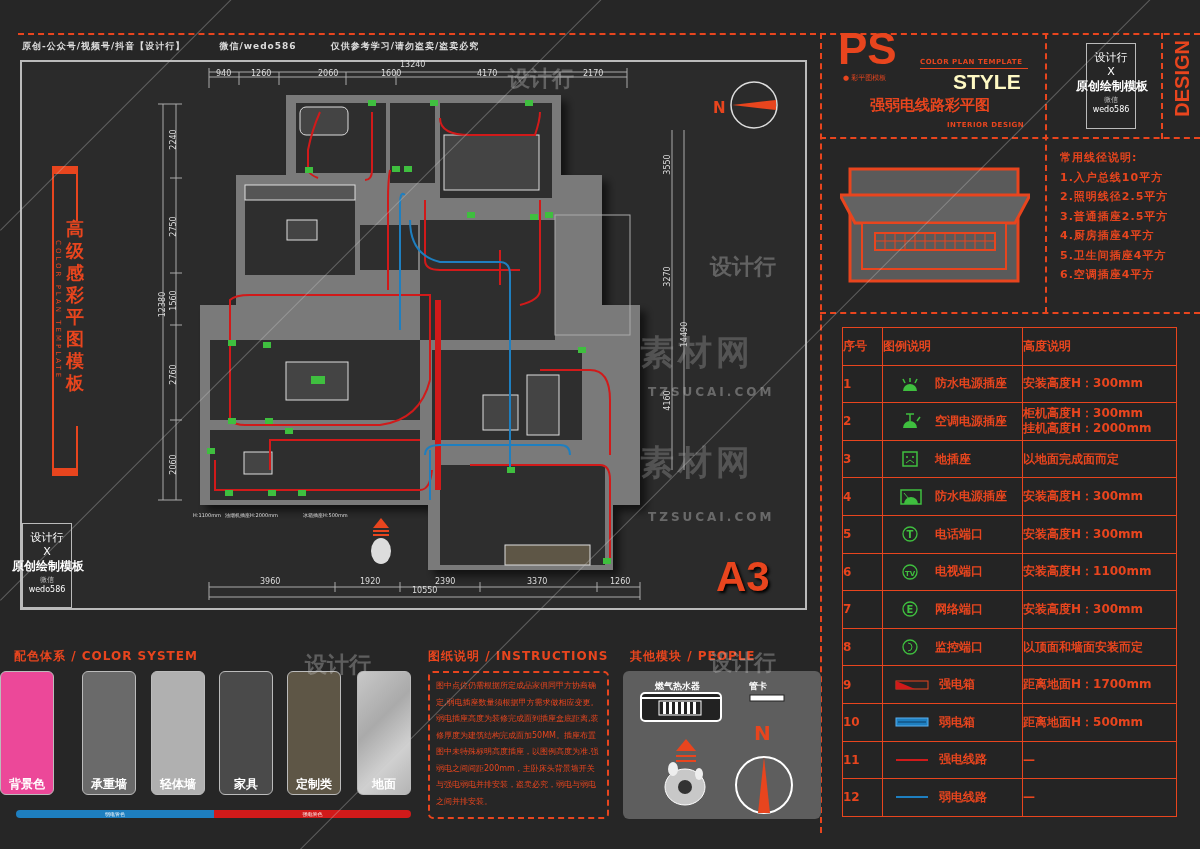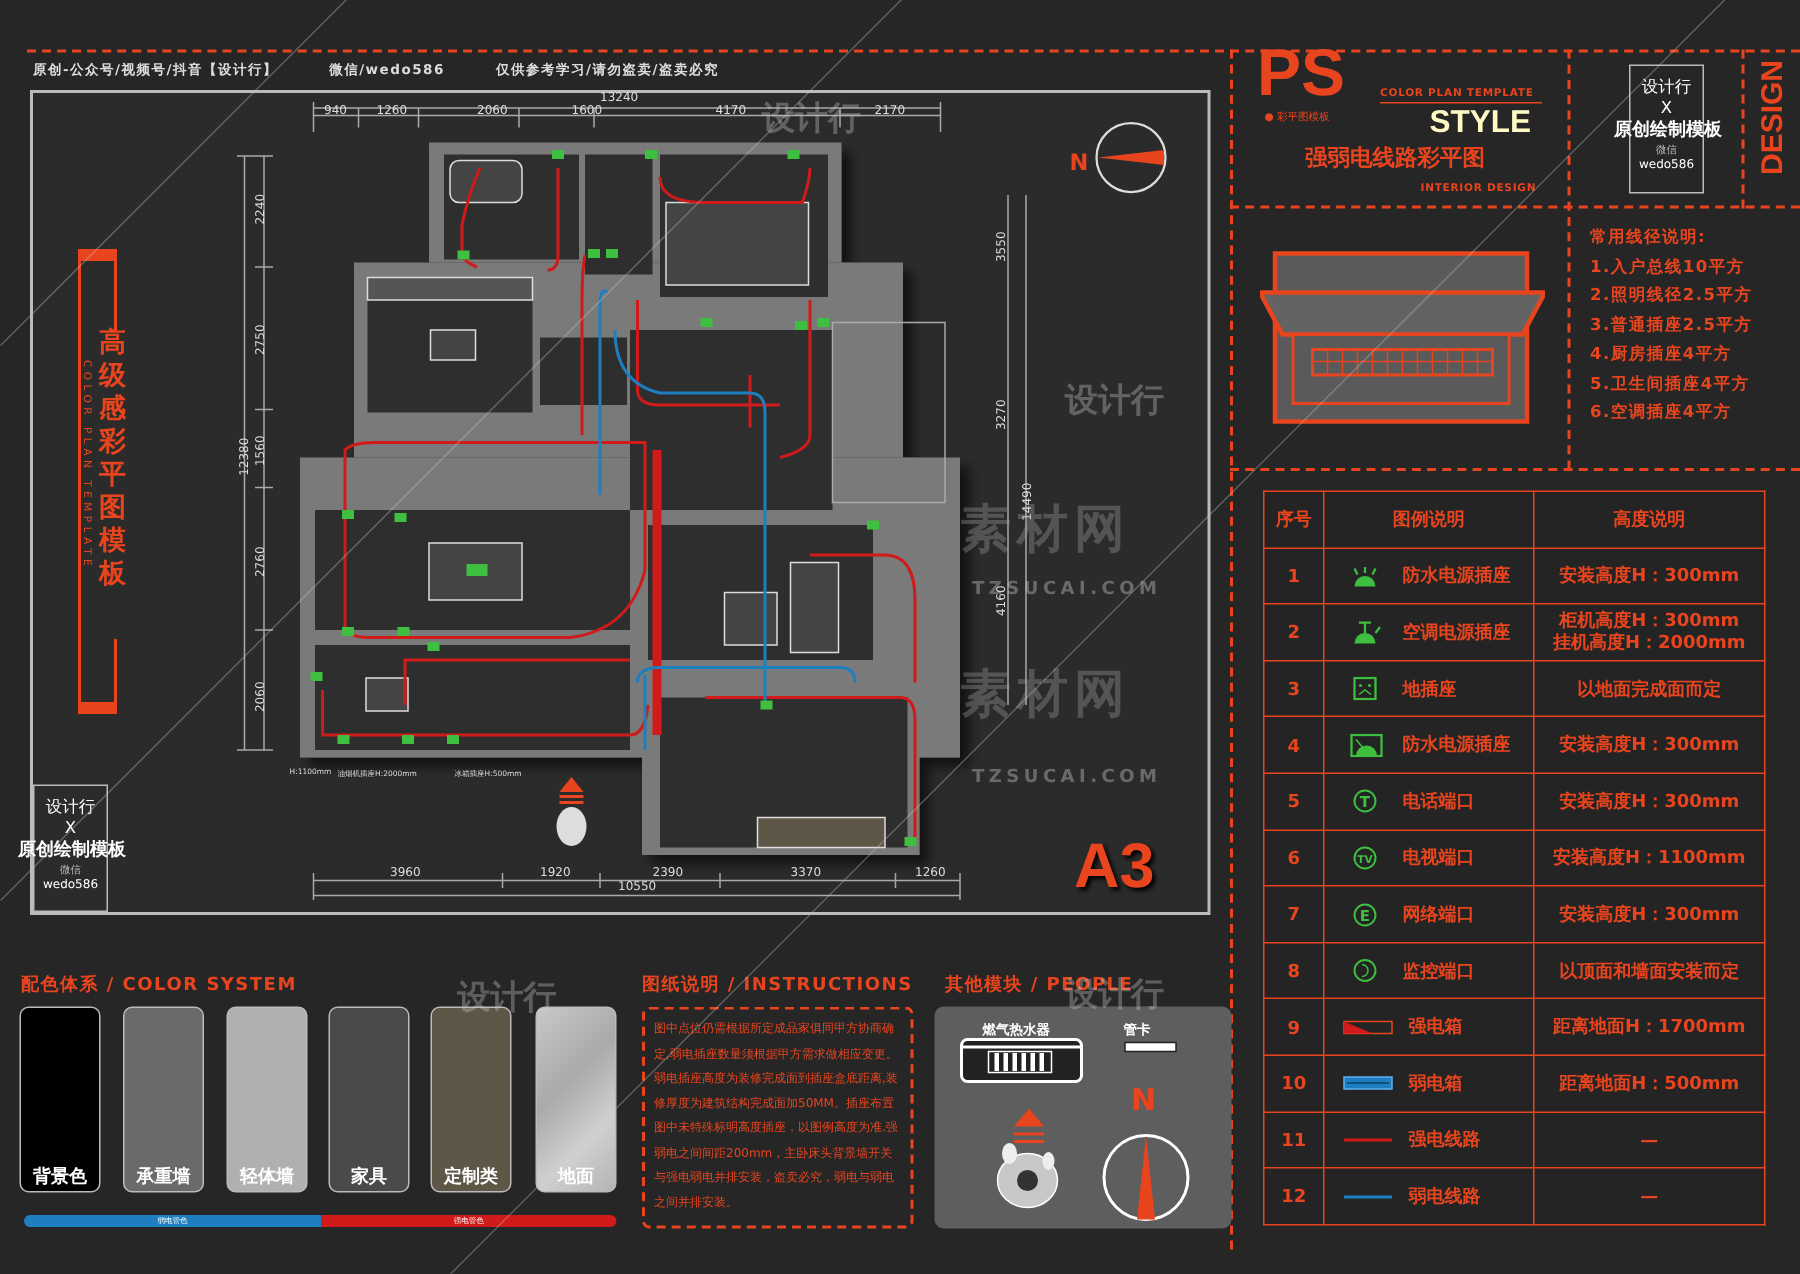--- a/index.html
+++ b/index.html
@@ -19,21 +19,21 @@
 .ps{position:absolute;left:838px;top:27px;font-size:44px;font-weight:900;color:#e8451e;font-family:"Liberation Sans",sans-serif;line-height:44px}
 .cpt{position:absolute;left:920px;top:58px;font-size:7px;color:#e8451e;font-weight:bold;letter-spacing:.5px}
 .style-t{position:absolute;left:953px;top:70px;font-size:21px;color:#fef9c3;font-weight:bold;font-family:Liberation Sans, sans-serif}
 .cn-title{position:absolute;left:870px;top:96px;font-size:15px;color:#e8451e;font-weight:bold}
 .id-t{position:absolute;left:947px;top:121px;font-size:7px;color:#e8451e;font-weight:bold;letter-spacing:.5px}
 .tpl-dot{position:absolute;left:843px;top:73px;font-size:7px;color:#e8451e}
 .design-v{position:absolute;left:1171px;top:40px;font-size:20px;color:#e8451e;font-weight:900;writing-mode:vertical-rl;transform:rotate(180deg);font-family:"Liberation Sans",sans-serif}
 .vdash{position:absolute;border-left:2px dashed #e8451e}
 .wire-list{position:absolute;left:1060px;top:148px;font-size:11px;color:#e8451e;line-height:19.5px;font-weight:bold;letter-spacing:1px}
 table.legend{position:absolute;left:842px;top:327px;width:335px;border-collapse:collapse;font-size:12px;color:#e8451e;font-weight:bold}
-table.legend td{border:1px solid #e8451e;height:37.6px;text-align:center;vertical-align:middle;background:#242424}
+table.legend td{border:1px solid #e8451e;height:37.6px;vertical-align:middle;background:#242424}
 table.legend td.c2{text-align:left;padding-left:12px}
 .leg-icon{display:inline-block;width:30px;height:16px;vertical-align:middle;margin-right:10px}
 .sec-title{position:absolute;font-size:12px;color:#e8451e;font-weight:bold;letter-spacing:1px}
 .swatch{position:absolute;top:671px;width:54px;height:124px;border:1px solid #bbb;border-radius:6px;color:#fff;font-size:12px;font-weight:bold;text-align:center;padding-top:104px}
 .bar{position:absolute;top:810px;height:8px;font-size:5px;color:#fff;text-align:center;line-height:8px}
 .instr{position:absolute;left:428px;top:671px;width:181px;height:148px;border:2px dashed #e8451e;border-radius:5px;padding:5px 6px;font-size:8px;color:#e8451e;line-height:16.5px}
 .people{position:absolute;left:623px;top:671px;width:198px;height:148px;background:#5e5e5e;border-radius:6px}
 .wm{position:absolute;font-size:22px;color:rgba(200,200,200,.35);font-weight:bold}
 .wm2{position:absolute;font-size:34px;color:rgba(160,160,160,.35);font-weight:900;letter-spacing:4px}
 .wmurl{position:absolute;font-size:12px;color:rgba(200,200,200,.4);letter-spacing:3px;font-weight:bold}
@@ -394,21 +394,21 @@
         <td>12</td>
         <td class="c2"><svg class="leg-icon" style="width:34px" viewBox="0 0 34 16">
             <line x1="1" y1="8" x2="33" y2="8" stroke="#1e7fc0" stroke-width="2"></line>
           </svg><span>弱电线路</span></td>
         <td>—</td>
       </tr>
 </tbody>
   </table>
 
 <div class="sec-title" style="left:14px;top:648px">配色体系 / COLOR SYSTEM</div>
-<div class="swatch" style="left:13px;background:#000000">背景色</div>
+<div class="swatch" style="left:0;background:#ec4899">背景色</div>
 <div class="swatch" style="left:82px;background:#6a6a6a">承重墙</div>
 <div class="swatch" style="left:151px;background:#b0b0b0">轻体墙</div>
 <div class="swatch" style="left:219px;background:#4a4a4a">家具</div>
 <div class="swatch" style="left:287px;background:#5e5646">定制类</div>
 <div class="swatch" style="left:357px;background:linear-gradient(135deg,#c8c8c8,#aaa 40%,#d0d0d0 70%,#b4b4b4)">地面</div>
 <div class="bar" style="left:16px;width:198px;background:#1e7fc0;border-radius:4px 0 0 4px">弱电管色</div>
 <div class="bar" style="left:214px;width:197px;background:#d11a1a;border-radius:0 4px 4px 0">强电管色</div>
 
 <div class="sec-title" style="left:428px;top:648px">图纸说明 / INSTRUCTIONS</div>
 <div class="instr">图中点位仍需根据所定成品家俱同甲方协商确定,弱电插座数量须根据甲方需求做相应变更。弱电插座高度为装修完成面到插座盒底距离,装修厚度为建筑结构完成面加50MM。插座布置图中未特殊标明高度插座，以图例高度为准.强弱电之间间距200mm，主卧床头背景墙开关与强电弱电并排安装，盗卖必究，弱电与弱电之间并排安装。</div>

